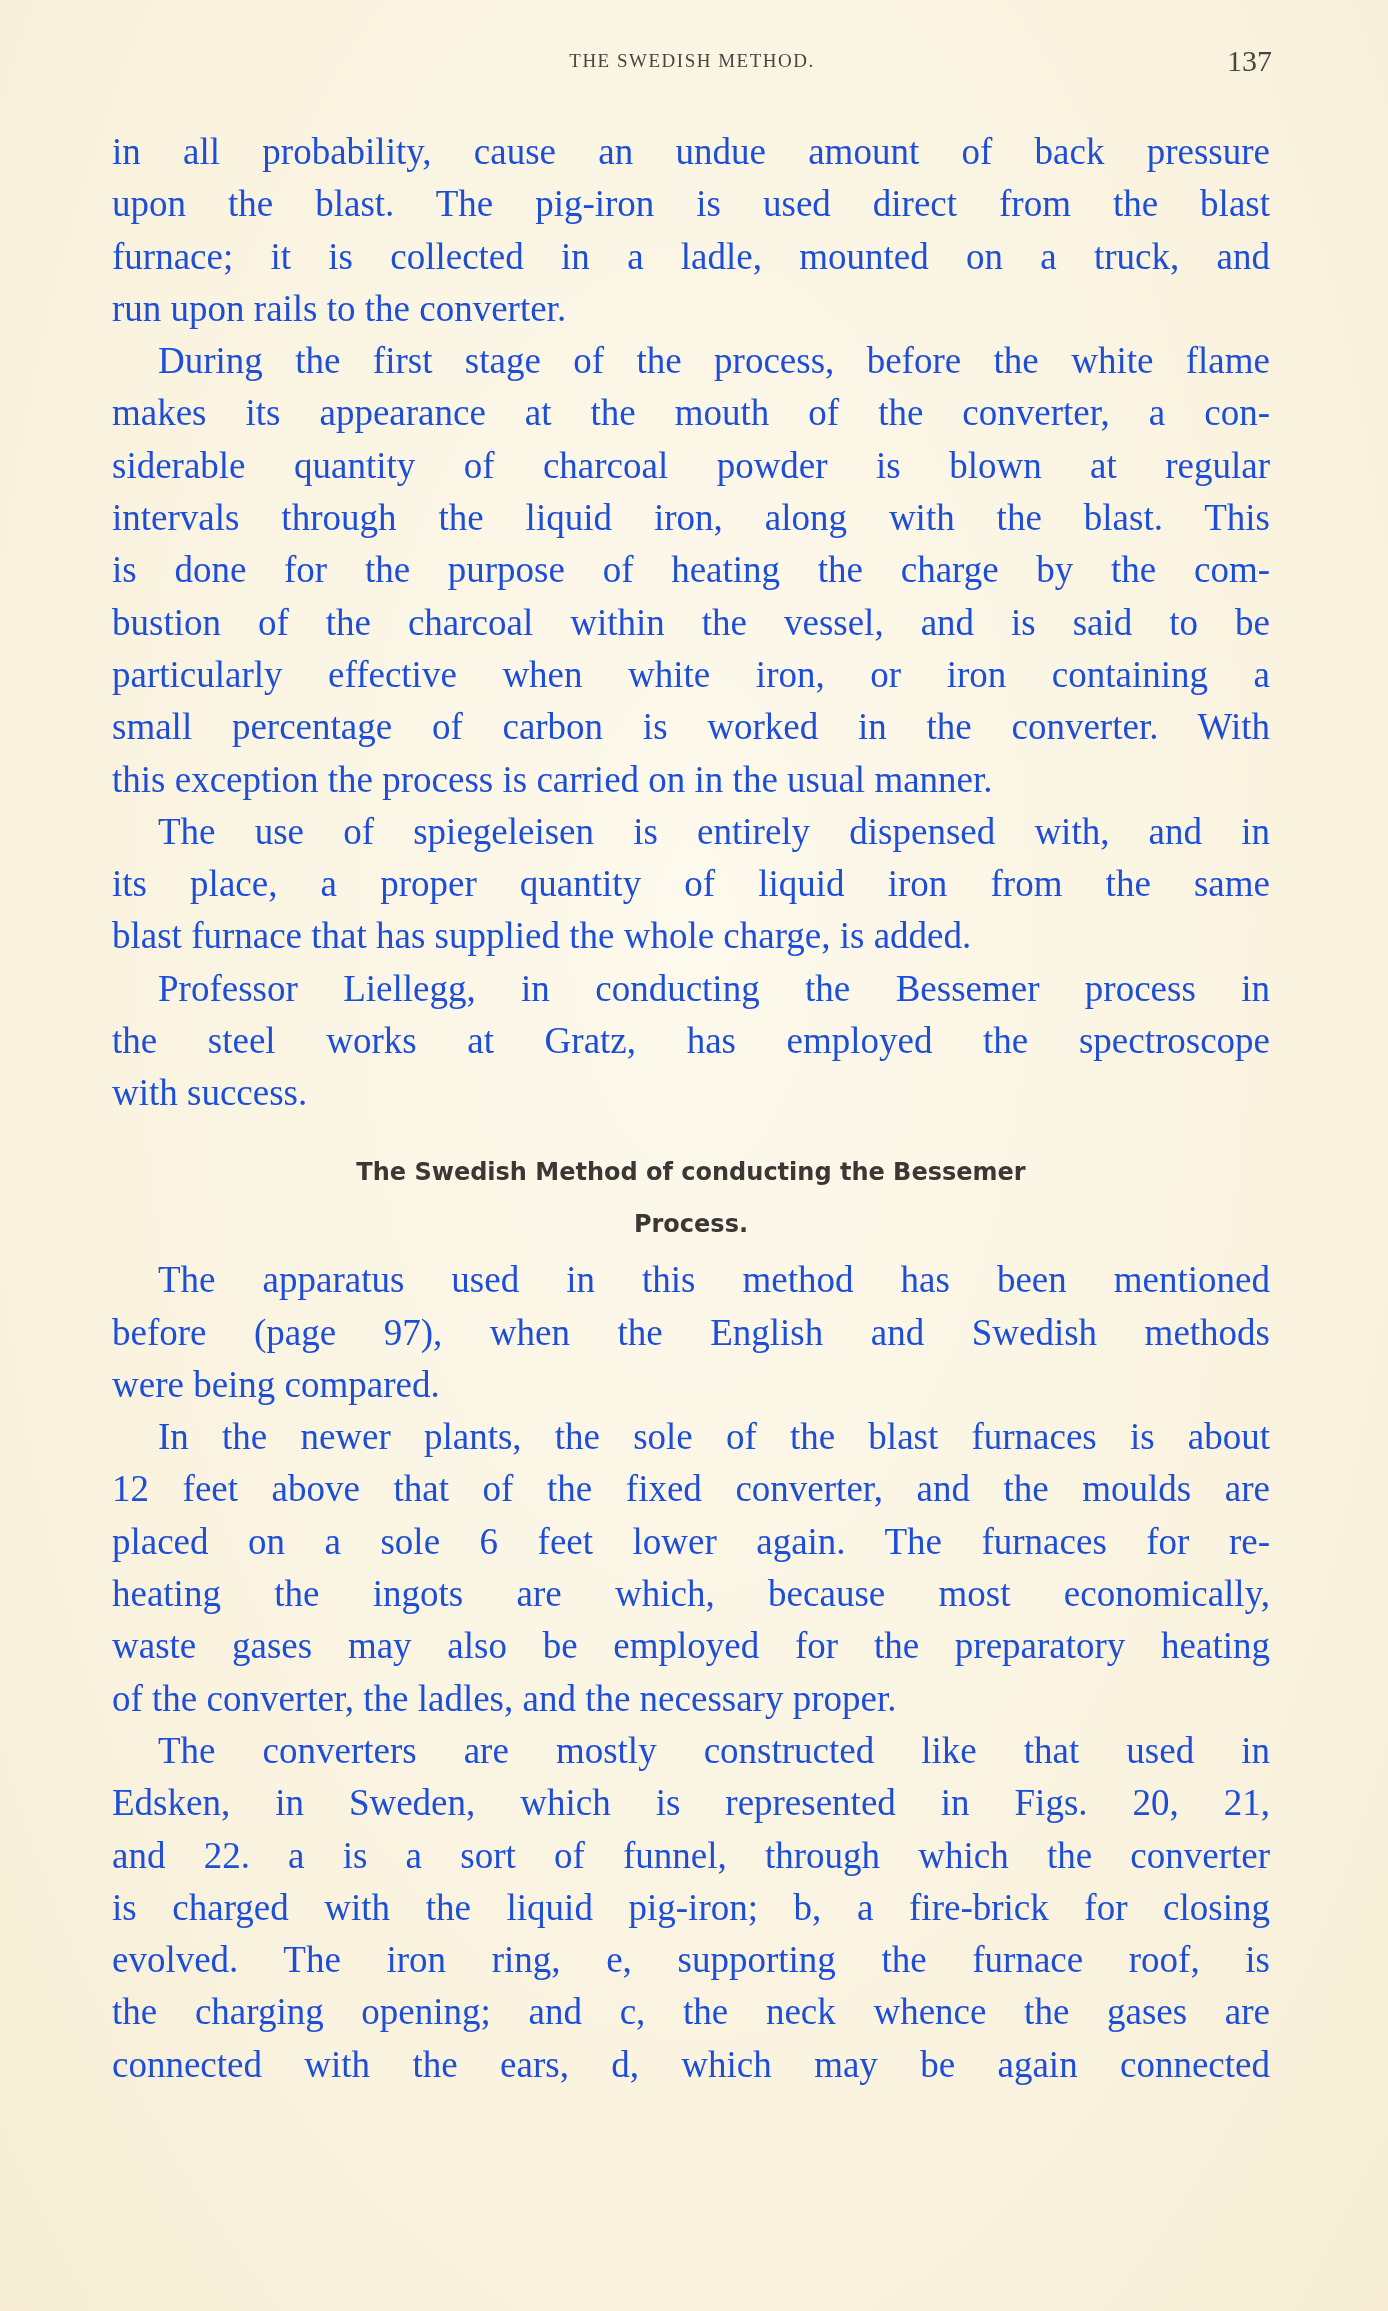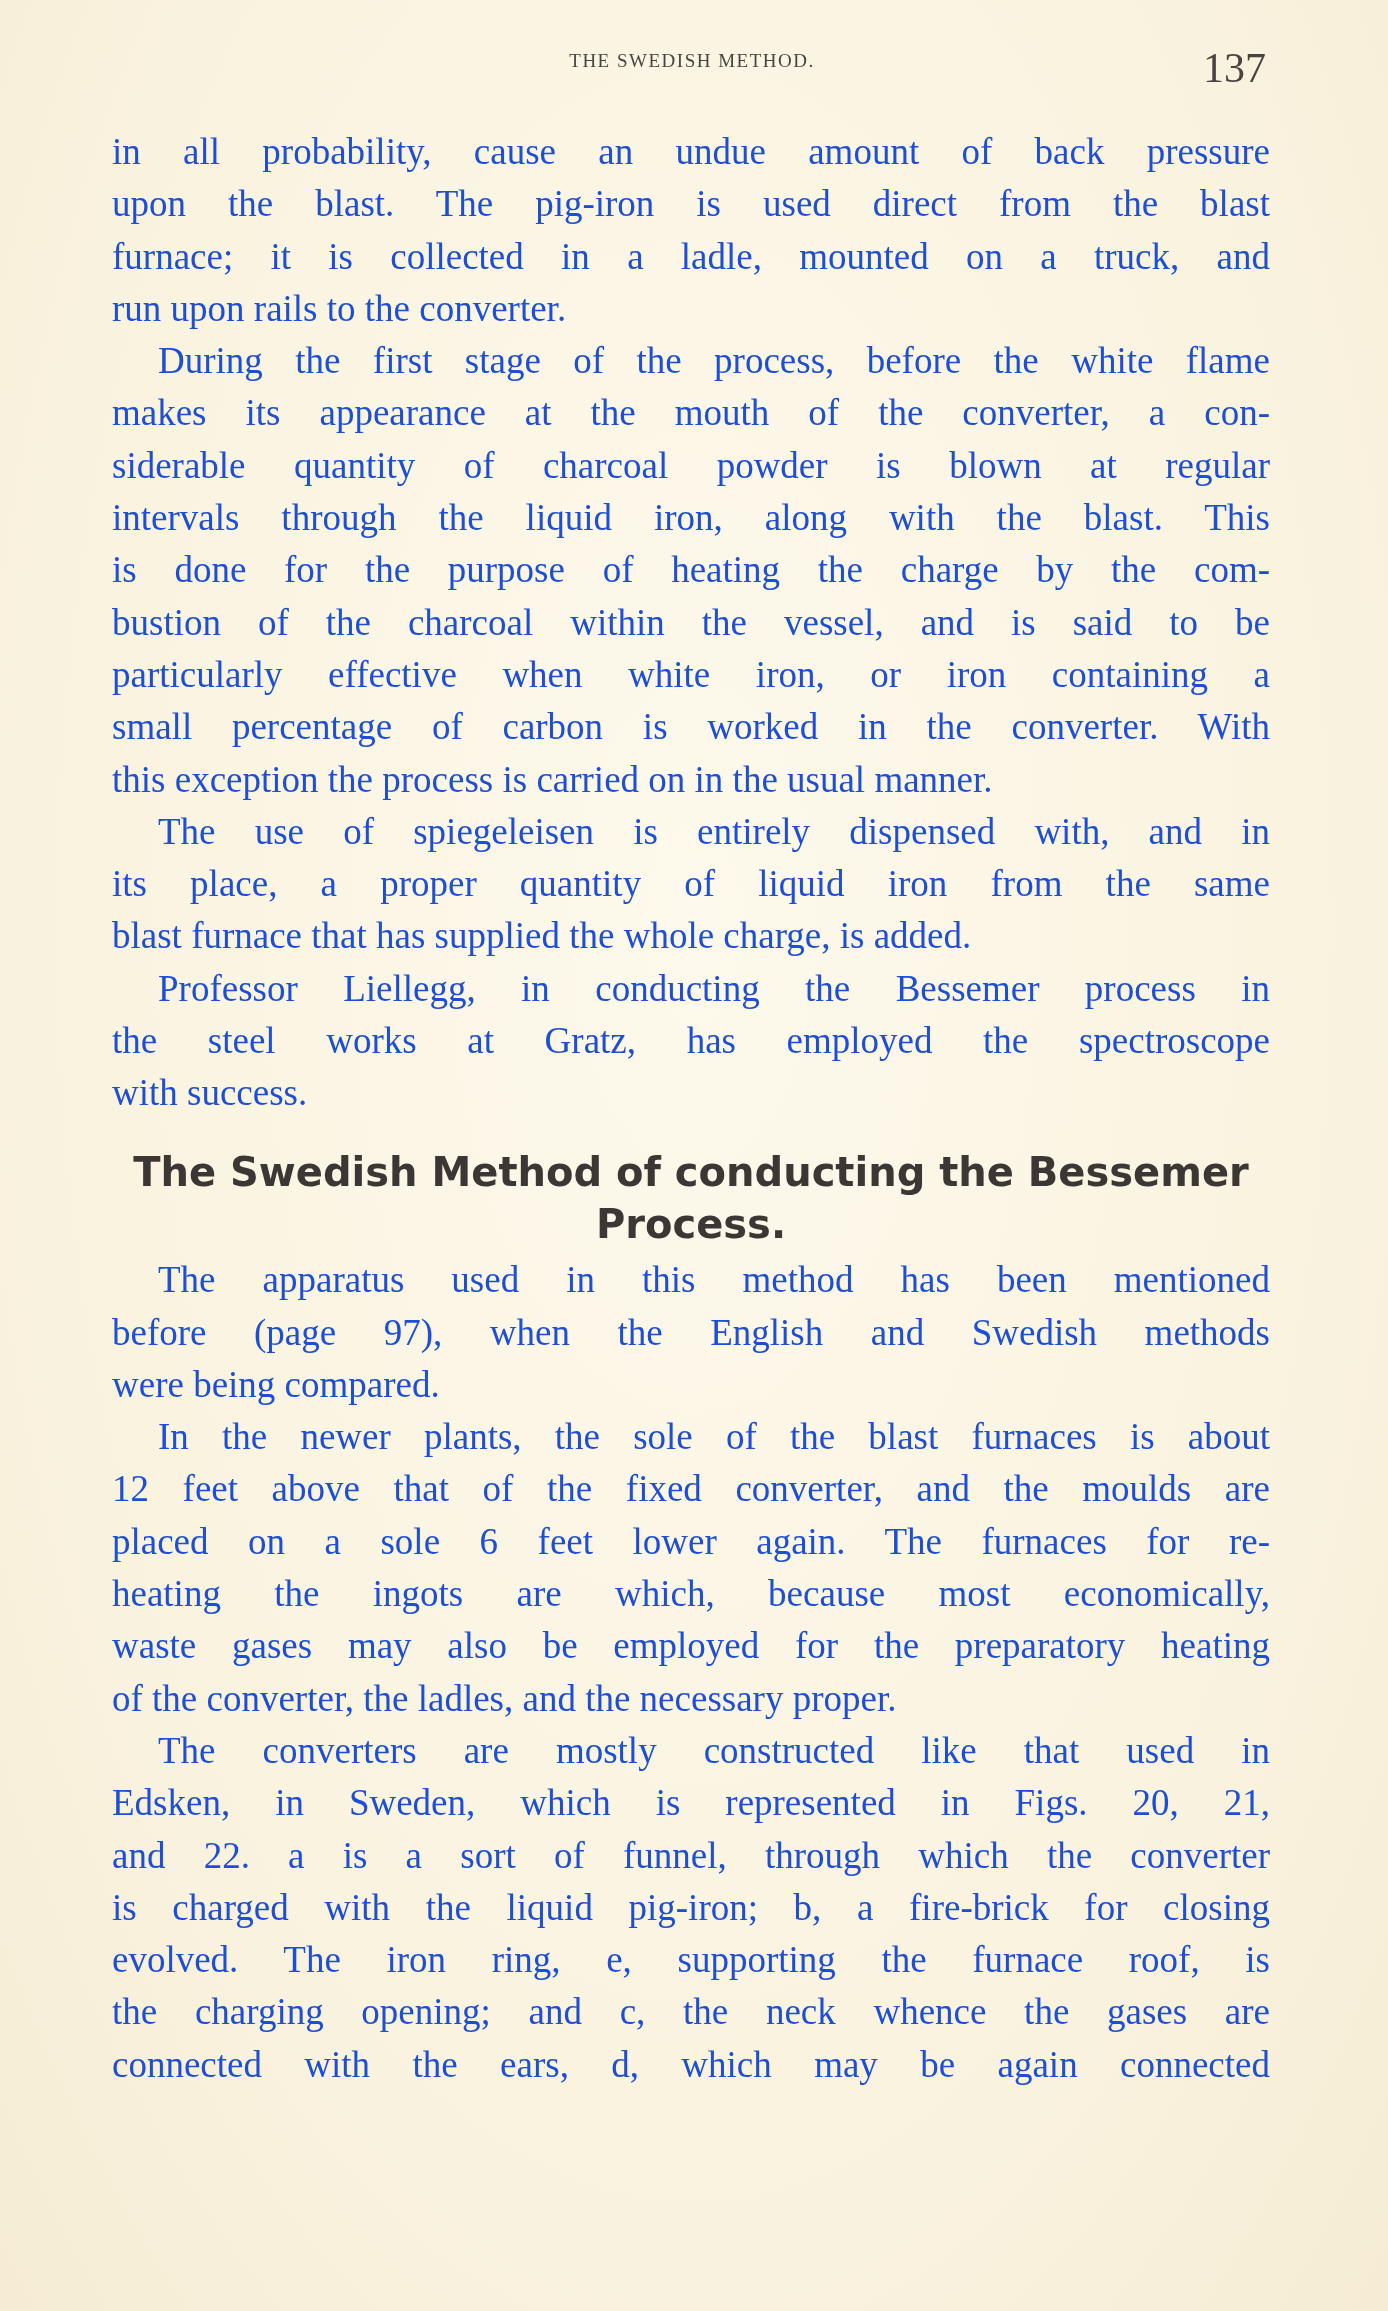--- a/index.html
+++ b/index.html
@@ -35,24 +35,24 @@
     width: 1160px;
     text-align: center;
     font-family: "Liberation Serif", serif;
     font-size: 19px;
     letter-spacing: 1.5px;
     color: #4a4440;
     top: 4px;
   }
   .page-number {
     position: absolute;
-    right: 6px;
+    right: 0;
     top: -2px;
     font-family: "Liberation Serif", serif;
-    font-size: 42px;
+    font-size: 30px;
     color: #4a4440;
   }
   .body-text {
     position: absolute;
     left: 112px;
     top: 126px;
     width: 1158px;
   }
   .line {
     height: 52.3px;
@@ -68,21 +68,21 @@
     text-align-last: left;
   }
   .line.indent {
     padding-left: 46px;
   }
   .section-heading {
     height: 52.3px;
     line-height: 52.3px;
     font-family: "DejaVu Sans", sans-serif;
     font-weight: bold;
-    font-size: 40px;
+    font-size: 24px;
     text-align: center;
     color: #3c3634;
     white-space: nowrap;
   }
   .gap-before-heading { height: 26px; }
   .gap-after-heading { height: 4px; }
 </style>
 </head>
 <body>
 

